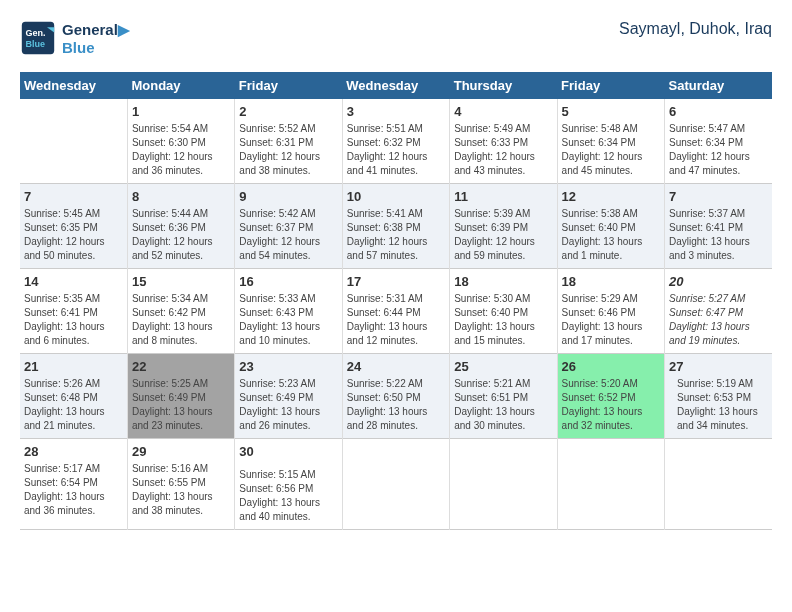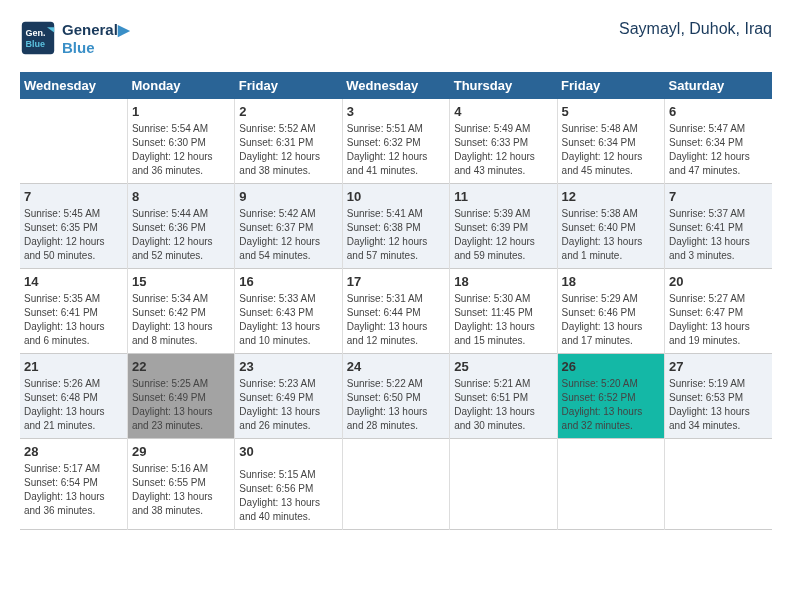--- a/index.html
+++ b/index.html
@@ -235,32 +235,32 @@
         <td style="background: rgb(255, 255, 255);">
           <span class="day-num">17</span>
           <div class="day-info" style="white-space: pre-line;">Sunrise: 5:31 AM
 Sunset: 6:44 PM
 Daylight: 13 hours
 and 12 minutes.</div>
         </td>
         <td style="background: rgb(255, 255, 255);">
           <span class="day-num">18</span>
           <div class="day-info" style="white-space: pre-line;">Sunrise: 5:30 AM
-Sunset: 11:45 PM
+Sunset: 6:40 PM
 Daylight: 13 hours
 and 15 minutes.</div>
         </td>
         <td style="background: rgb(255, 255, 255);">
           <span class="day-num">18</span>
           <div class="day-info" style="white-space: pre-line;">Sunrise: 5:29 AM
 Sunset: 6:46 PM
 Daylight: 13 hours
 and 17 minutes.</div>
         </td>
-        <td style="background: rgb(255, 255, 255);">
+        <td style="background: rgb(255, 255, 255); font-style: italic;">
           <span class="day-num">20</span>
           <div class="day-info" style="white-space: pre-line;">Sunrise: 5:27 AM
 Sunset: 6:47 PM
 Daylight: 13 hours
 and 19 minutes.</div>
         </td>
       </tr>
       <tr style="background: rgb(238, 242, 247);">
         <td style="background: rgb(238, 242, 247);">
           <span class="day-num">21</span>
@@ -290,30 +290,30 @@
 Daylight: 13 hours
 and 28 minutes.</div>
         </td>
         <td style="background: rgb(238, 242, 247);">
           <span class="day-num">25</span>
           <div class="day-info" style="white-space: pre-line;">Sunrise: 5:21 AM
 Sunset: 6:51 PM
 Daylight: 13 hours
 and 30 minutes.</div>
         </td>
-        <td style="background: #14b8a6;">
+        <td style="background: #86efac;">
           <span class="day-num">26</span>
           <div class="day-info" style="white-space: pre-line;">Sunrise: 5:20 AM
 Sunset: 6:52 PM
 Daylight: 13 hours
 and 32 minutes.</div>
         </td>
         <td style="background: rgb(238, 242, 247);">
           <span class="day-num">27</span>
-          <div class="day-info" style="white-space: pre-line;">Sunrise: 5:19 AM
+          <div class="day-info" style="white-space: pre-line; margin-left: 8px;">Sunrise: 5:19 AM
 Sunset: 6:53 PM
 Daylight: 13 hours
 and 34 minutes.</div>
         </td>
       </tr>
       <tr style="background: rgb(255, 255, 255);">
         <td style="background: rgb(255, 255, 255);">
           <span class="day-num">28</span>
           <div class="day-info" style="white-space: pre-line;">Sunrise: 5:17 AM
 Sunset: 6:54 PM

